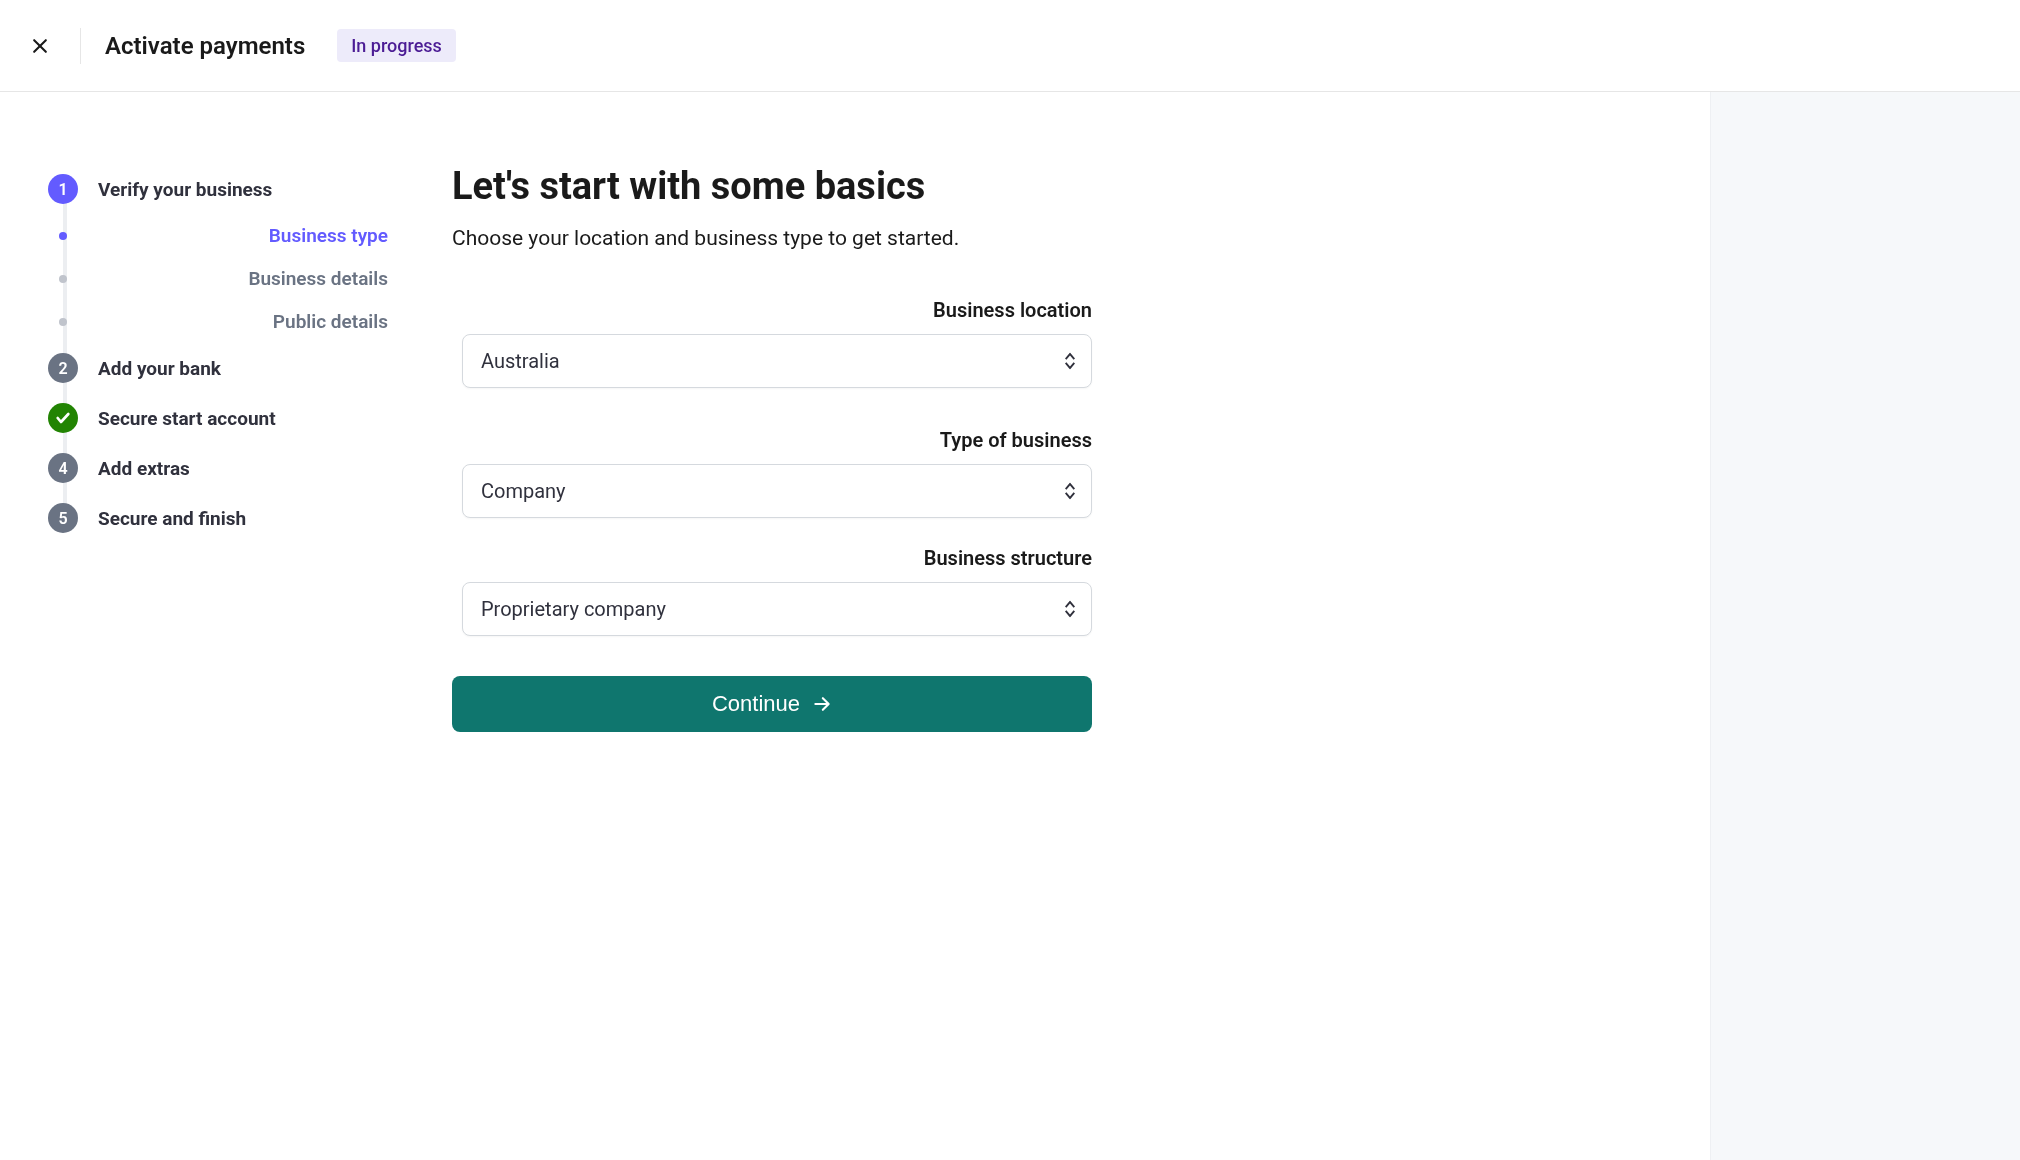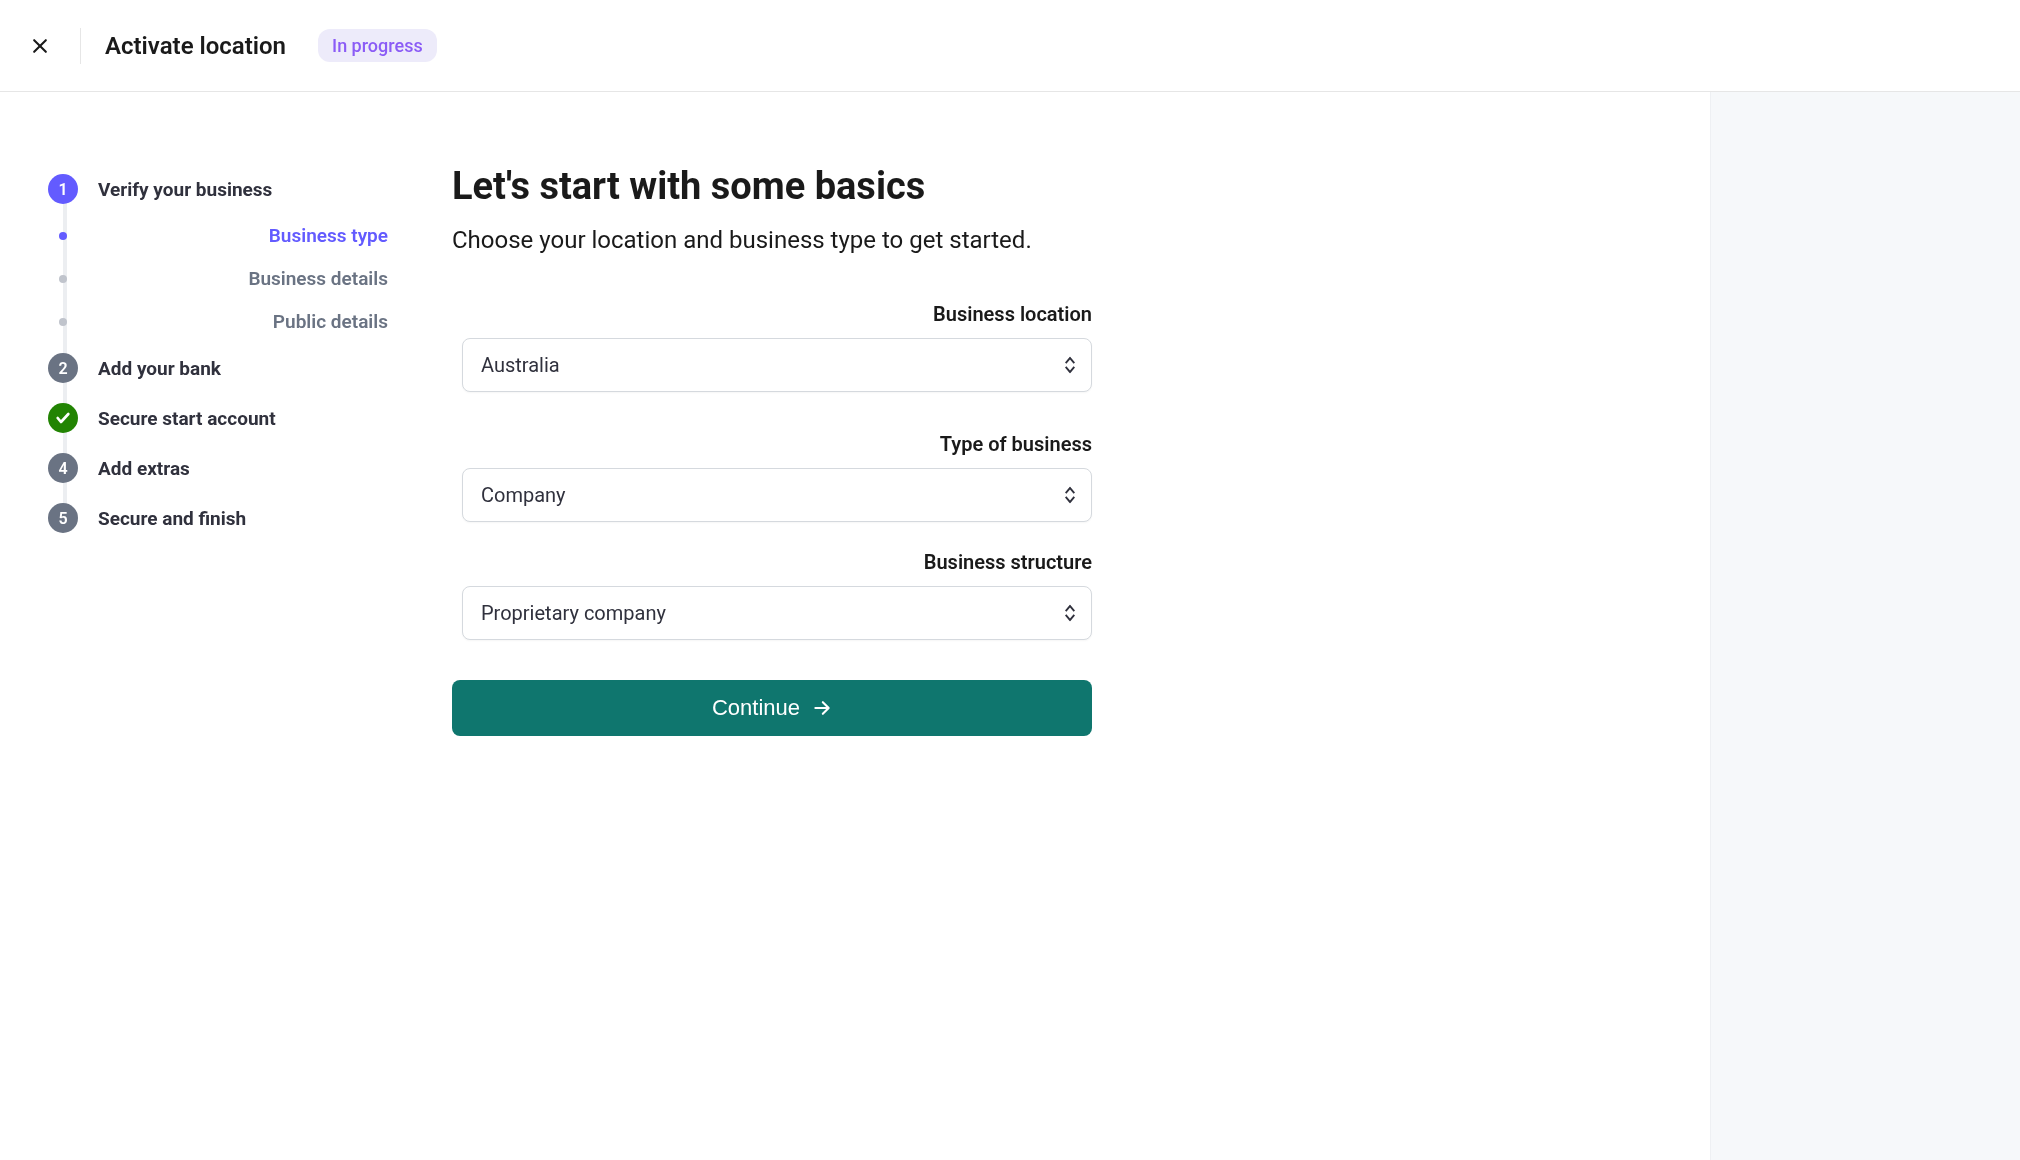--- a/index.html
+++ b/index.html
@@ -47,25 +47,25 @@
     }
     .page-title {
       font-size: 24px;
       font-weight: 600;
       color: #1a1a1a;
     }
     .status-badge {
       display: inline-flex;
       align-items: center;
       background: #edebfa;
-      color: #8b5cf6;
+      color: #4c1d95;
       font-size: 18px;
       font-weight: 500;
       padding: 6px 14px;
-      border-radius: 12px;
+      border-radius: 4px;
       margin-left: 8px;
     }
     .body-row {
       display: flex;
       flex: 1;
       min-height: 0;
     }
     .main-area {
       flex: 1;
       display: flex;
@@ -172,21 +172,21 @@
       flex: 1;
       max-width: 640px;
     }
     .form-heading {
       font-size: 38px;
       font-weight: 700;
       color: #1a1a1a;
       margin-bottom: 18px;
     }
     .form-subheading {
-      font-size: 24px;
+      font-size: 21px;
       color: #1a1a1a;
       margin-bottom: 48px;
     }
     .field-group {
       margin-bottom: 40px;
       text-align: right;
     }
     .field-group.tight {
       margin-bottom: 28px;
     }
@@ -252,21 +252,21 @@
 
 <div class="layout">
   <div class="header">
     <div class="close-btn">
       <svg viewBox="0 0 24 24" fill="none" stroke="currentColor" stroke-width="2.5" stroke-linecap="round">
           <line x1="5" y1="5" x2="19" y2="19"></line>
           <line x1="19" y1="5" x2="5" y2="19"></line>
         </svg>
     </div>
     <div class="vdivider"></div>
-    <div class="page-title">Activate location</div>
+    <div class="page-title">Activate payments</div>
     <div class="status-badge">In progress</div>
   </div>
 
   <div class="body-row">
     <div class="main-area">
 
       <div class="stepper">
 
         <div class="step">
           <div class="step-line"></div>

